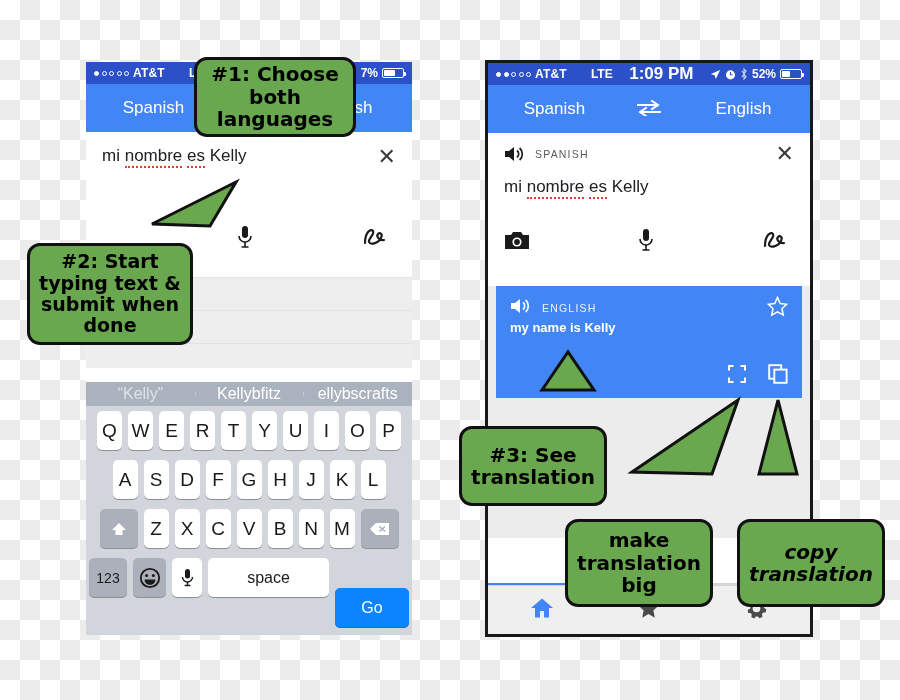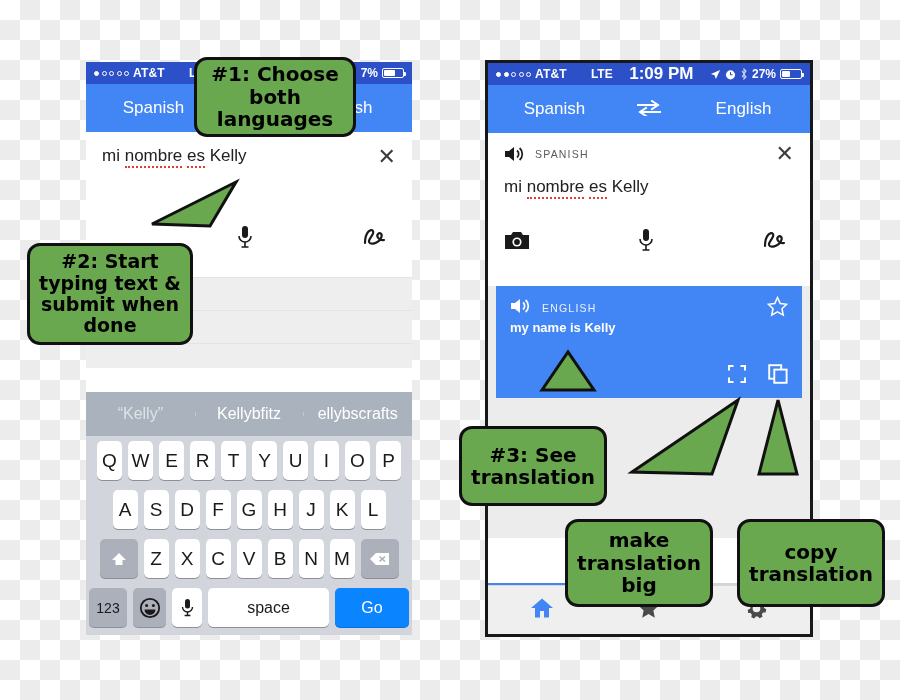--- a/index.html
+++ b/index.html
@@ -61,30 +61,30 @@
   .transcard .txt{font-size:13px;font-weight:bold;margin-top:0;}
   .transcard .acts{position:absolute;right:14px;bottom:10px;display:flex;gap:22px;align-items:center;}
 
   .navbar{position:absolute;left:0;right:0;bottom:0;height:48px;background:#efefef;border-top:1px solid #d6d6d6;display:flex;align-items:center;}
   .navbar .nb{flex:1;text-align:center;}
   .tabind{position:absolute;left:0;bottom:48px;height:3px;width:100%;background:#d4d4d4;}
   .tabind i{display:block;height:100%;width:34%;background:#4285f4;}
 
   
   .kb{position:absolute;left:0;right:0;bottom:0;background:#d2d5db;}
-  .suggest{height:44px;background:#aab2bd;display:flex;align-items:center;}
+  .suggest{height:24px;background:#aab2bd;display:flex;align-items:center;}
   .suggest .s{flex:1;text-align:center;font-size:16px;color:#fff;position:relative;}
   .suggest .s.first{color:#dfe3e8;}
   .suggest .s+.s::before{content:"";position:absolute;left:0;top:7px;bottom:7px;width:1px;background:#c3c9d1;}
   .krow{display:flex;justify-content:center;gap:6px;padding:5px 3px;}
   .key{background:#fff;border-radius:5px;box-shadow:0 1px 0 #8d9097;font-size:19px;color:#1a1a1a;
        height:39px;width:25px;display:flex;align-items:center;justify-content:center;}
   .key.wide{width:38px;background:#abb0ba;box-shadow:0 1px 0 #8d9097;}
   .key.space{flex:1;font-size:16px;}
-  .key.go{background:#0a84ff;color:#fff;width:74px;font-size:16px;box-shadow:0 1px 0 #0a6fd4;}
+  .key.go{background:#0a84ff;color:#fff;width:74px;font-size:16px;box-shadow:0 1px 0 #0a6fd4;margin-top:30px;}
   .key.num{width:38px;background:#abb0ba;font-size:14px;}
   .key.emoji{width:33px;background:#abb0ba;font-size:18px;}
   .key.mic{width:30px;}
 
   
   .callout{position:absolute;background:#6aa84f;border:3px solid #111;border-radius:13px;
     color:#000;text-align:center;font-family:"DejaVu Sans", sans-serif;font-weight:bold;
     line-height:1.12;box-sizing:border-box;display:flex;align-items:center;justify-content:center;margin-top:47px;}
   svg.tailsvg{position:absolute;overflow:visible;}
 </style>
@@ -251,21 +251,21 @@
       <svg width="11" height="11" viewBox="0 0 12 12">
         <path d="M11 1 L1 5.5 L5 6.8 L6.4 11 Z" fill="#fff"></path>
       </svg>
       <svg width="11" height="11" viewBox="0 0 12 12">
         <circle cx="6" cy="6.4" r="5" fill="#fff"></circle>
         <path d="M6 3.4 V6.4 H8.3" stroke="#2b50c8" stroke-width="1.1" fill="none"></path>
       </svg>
       <svg width="8" height="12" viewBox="0 0 8 12">
         <path d="M2 3 L6 9 L4 11 V1 L6 3 L2 9" stroke="#c9d3f2" stroke-width="1.1" fill="none"></path>
       </svg>
-      <span>27%</span>
+      <span>52%</span>
       <span class="batt">
           <i style="width:47%"></i>
         </span>
     </div>
   </div>
 
   <div class="langbar">
     <div class="lng">Spanish</div>
     <div class="swap">
       <svg width="26" height="16" viewBox="0 0 26 16">
@@ -404,16 +404,16 @@
 </svg>
 <div class="callout" id="callout-make-big" style="left:565px;top:472px;width:148px;height:88px;font-size:20px;">
   <span style="white-space:pre-line;">make
 translation
 big</span>
 </div>
 
 <svg class="tailsvg" style="left:745px;top:398px;width:90px;height:80px;">
   <path d="M14 76 L33 2 L52 76 Z" fill="#6aa84f" stroke="#111" stroke-width="3"></path>
 </svg>
-<div class="callout" id="callout-copy" style="left:737px;top:472px;width:148px;height:88px;font-size:20px;">
+<div class="callout" id="callout-copy" style="left:737px;top:472px;width:148px;height:88px;font-size:20px;font-style:italic;">
   <span style="white-space:pre-line;">copy
 translation</span>
 </div>
 
 </body></html>

